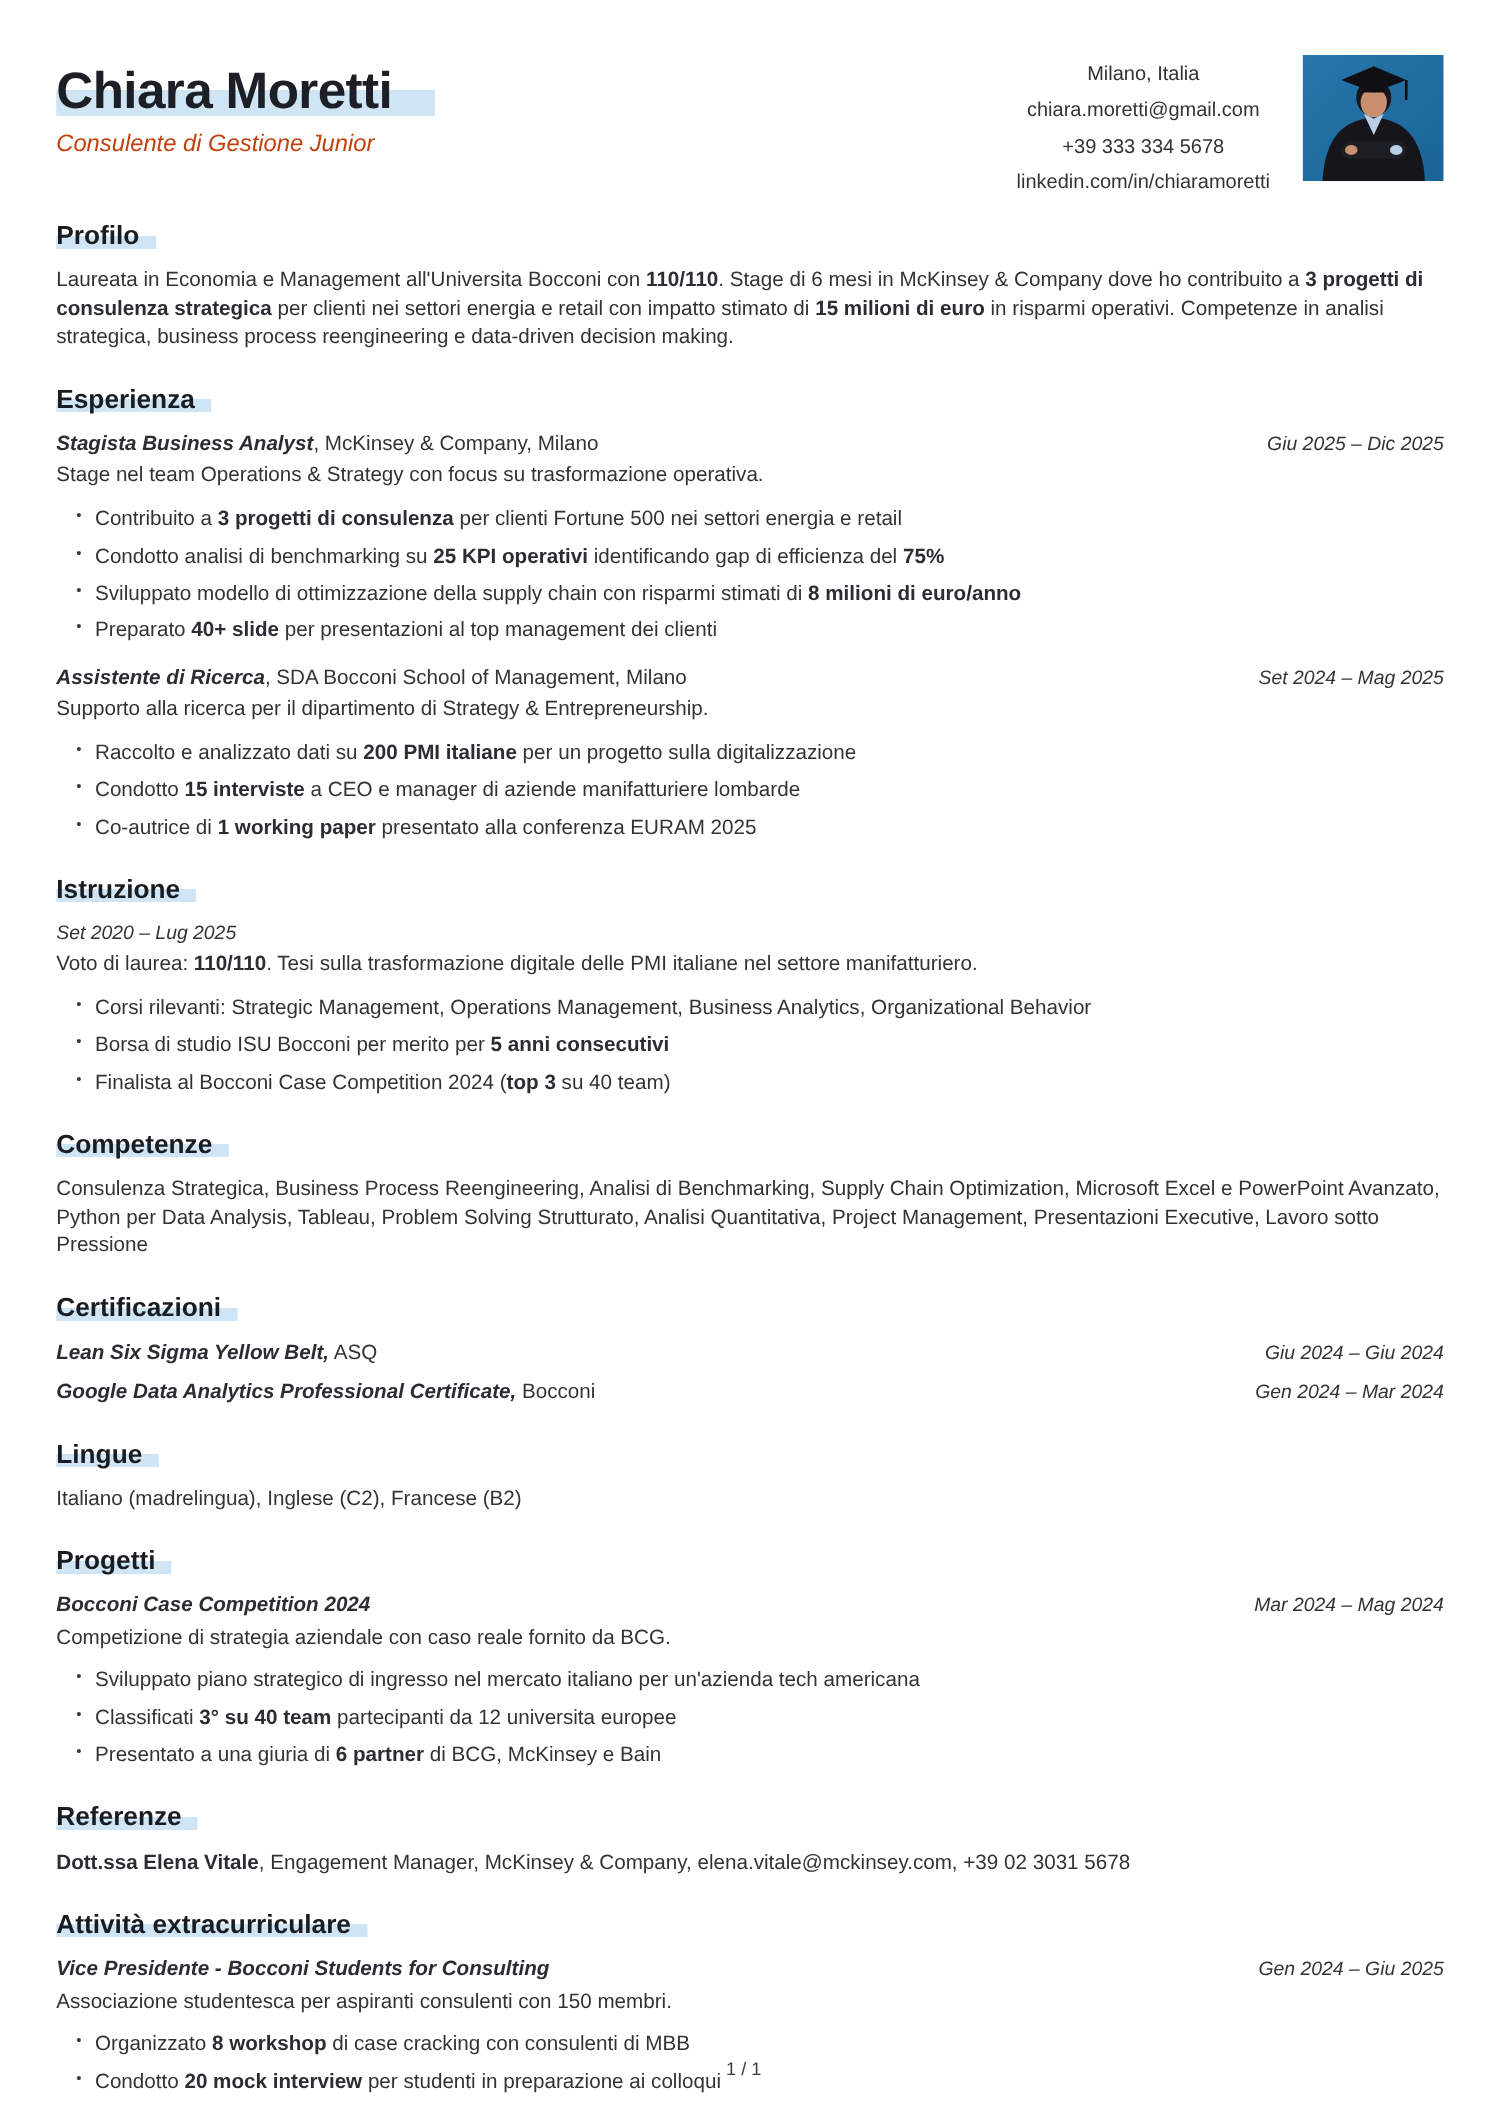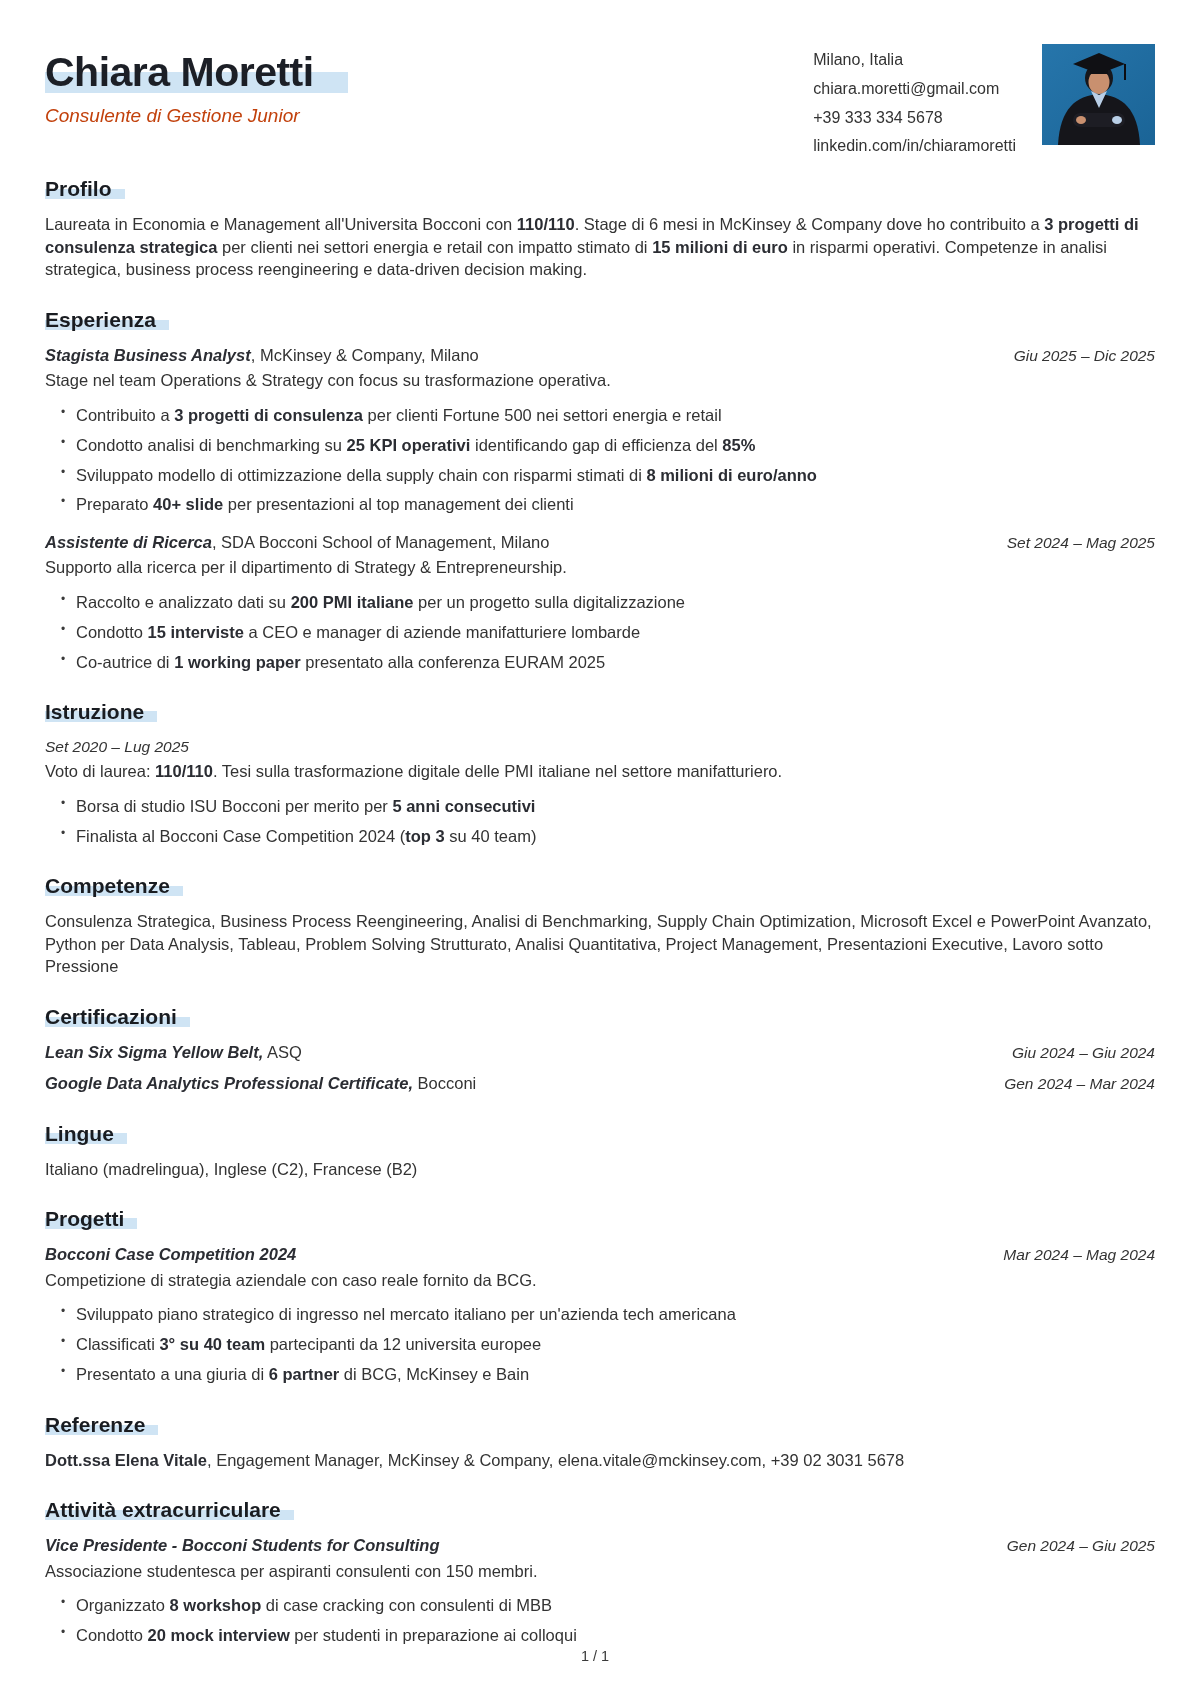--- a/index.html
+++ b/index.html
@@ -26,21 +26,21 @@
     font-weight: 700;
     color: #1c1f26;
     letter-spacing: -0.5px;
   }
   .hl {
     background: linear-gradient(180deg, transparent 50%, var(--accent) 50%, var(--accent) 95%, transparent 95%);
   }
   .hl-name { padding-right: 34px; }
   .subtitle { margin-top: 7px; font-size: 19px; font-style: italic; color: #c2410c; }
   .contact-wrap { display: flex; gap: 26px; align-items: flex-start; }
-  .contact { text-align: left; font-size: 16px; line-height: 1.8; color: #333333; padding-top: 2px; }
+  .contact { text-align: center; font-size: 16px; line-height: 1.8; color: #333333; padding-top: 2px; }
   .photo { width: 113px; height: 101px; flex: 0 0 auto; overflow: hidden; }
   .photo svg { display: block; width: 113px; height: 101px; }
   
   h2 {
     margin: 27px 0 12px;
     font-size: 21px;
     font-weight: 700;
     color: #191c21;
     line-height: 1.15;
   }
@@ -124,21 +124,21 @@
     <h2><span class="hl">Esperienza</span></h2>
 
     <div class="entry" style="margin-top:0">
       <div class="entry-head">
         <div class="entry-title"><span class="t-bi">Stagista Business Analyst</span><span>, McKinsey &amp; Company, Milano</span></div>
         <div class="entry-date">Giu 2025 – Dic 2025</div>
       </div>
       <div class="entry-desc">Stage nel team Operations &amp; Strategy con focus su trasformazione operativa.</div>
       <ul class="bullets">
         <li>Contribuito a <b>3 progetti di consulenza</b> per clienti Fortune 500 nei settori energia e retail</li>
-        <li>Condotto analisi di benchmarking su <b>25 KPI operativi</b> identificando gap di efficienza del <b>85%</b></li>
+        <li>Condotto analisi di benchmarking su <b>25 KPI operativi</b> identificando gap di efficienza del <b>75%</b></li>
         <li>Sviluppato modello di ottimizzazione della supply chain con risparmi stimati di <b>8 milioni di euro/anno</b></li>
         <li>Preparato <b>40+ slide</b> per presentazioni al top management dei clienti</li>
       </ul>
     </div>
 
     <div class="entry">
       <div class="entry-head">
         <div class="entry-title"><span class="t-bi">Assistente di Ricerca</span><span>, SDA Bocconi School of Management, Milano</span></div>
         <div class="entry-date">Set 2024 – Mag 2025</div>
       </div>
@@ -152,20 +152,21 @@
   </section>
 
   <section>
     <h2><span class="hl">Istruzione</span></h2>
     <div class="entry" style="margin-top:0">
       <div class="entry-head">
         <div class="entry-date">Set 2020 – Lug 2025</div>
       </div>
       <div class="entry-desc">Voto di laurea: <b>110/110</b>. Tesi sulla trasformazione digitale delle PMI italiane nel settore manifatturiero.</div>
       <ul class="bullets">
+        <li>Corsi rilevanti: Strategic Management, Operations Management, Business Analytics, Organizational Behavior</li>
         <li>Borsa di studio ISU Bocconi per merito per <b>5 anni consecutivi</b></li>
         <li>Finalista al Bocconi Case Competition 2024 (<b>top 3</b> su 40 team)</li>
       </ul>
     </div>
   </section>
 
   <section>
     <h2><span class="hl">Competenze</span></h2>
     <p class="para">Consulenza Strategica, Business Process Reengineering, Analisi di Benchmarking, Supply Chain Optimization, Microsoft Excel e PowerPoint Avanzato, Python per Data Analysis, Tableau, Problem Solving Strutturato, Analisi Quantitativa, Project Management, Presentazioni Executive, Lavoro sotto Pressione</p>
   </section>

